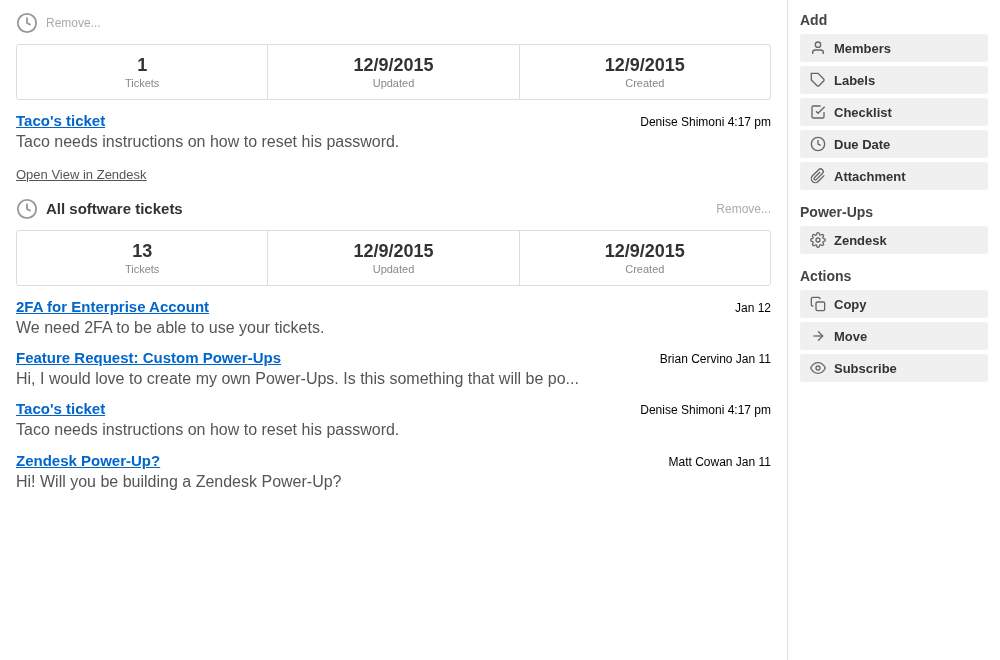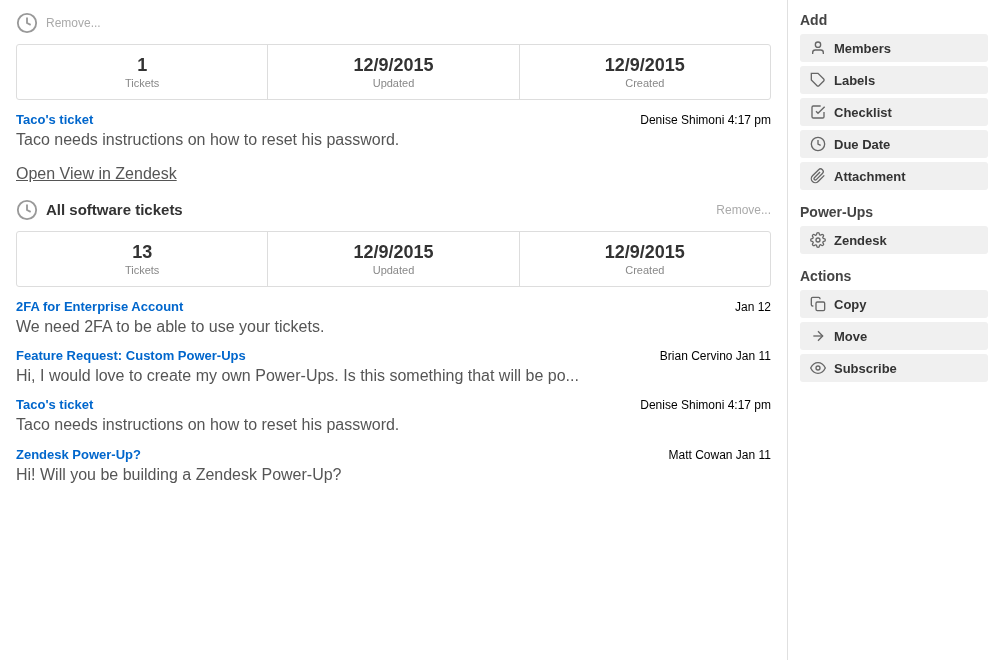--- a/index.html
+++ b/index.html
@@ -91,22 +91,23 @@
 
     .ticket-header {
       display: flex;
       justify-content: space-between;
       align-items: baseline;
       margin-bottom: 2px;
     }
 
     .ticket-title {
       color: #0066cc;
-      font-weight: 700;
-      font-size: 13px;
+      text-decoration: underline;
+      font-weight: 700;
+      font-size: 15px;
       cursor: pointer;
     }
 
     .ticket-meta {
       color: #000000;
       font-size: 12px;
       white-space: nowrap;
       margin-left: 8px;
     }
 
@@ -116,21 +117,21 @@
       line-height: 1.4;
       white-space: nowrap;
       overflow: hidden;
       text-overflow: ellipsis;
       max-width: 690px;
     }
 
     .open-view-link {
       color: #555;
       text-decoration: underline;
-      font-size: 16px;
+      font-size: 13px;
       cursor: pointer;
       display: inline-block;
       margin-top: 4px;
     }
 
     .section-divider {
       margin: 16px 0 12px 0;
     }
 
     

